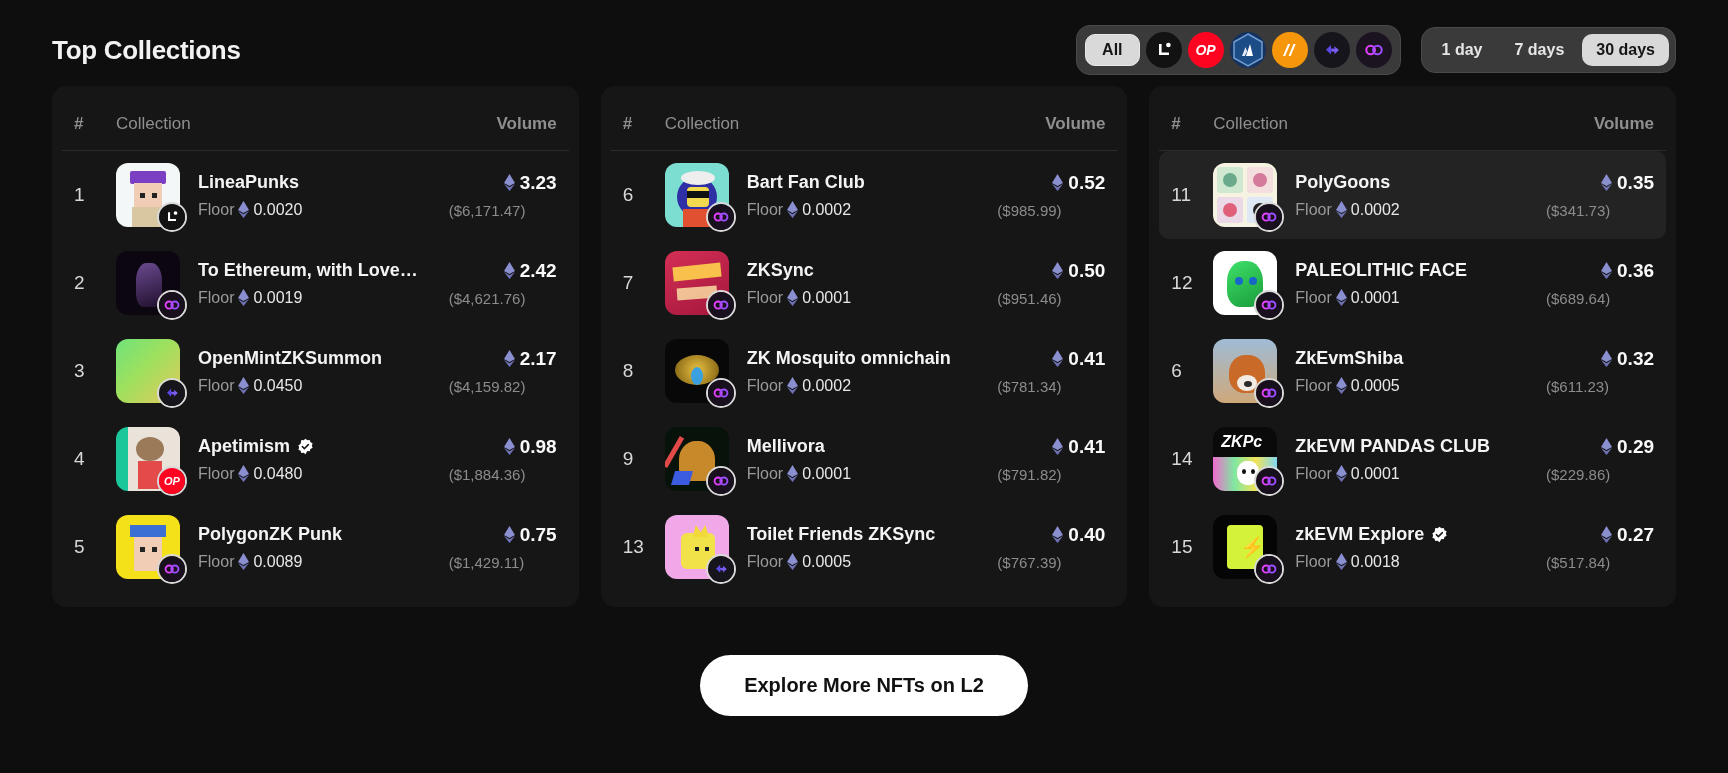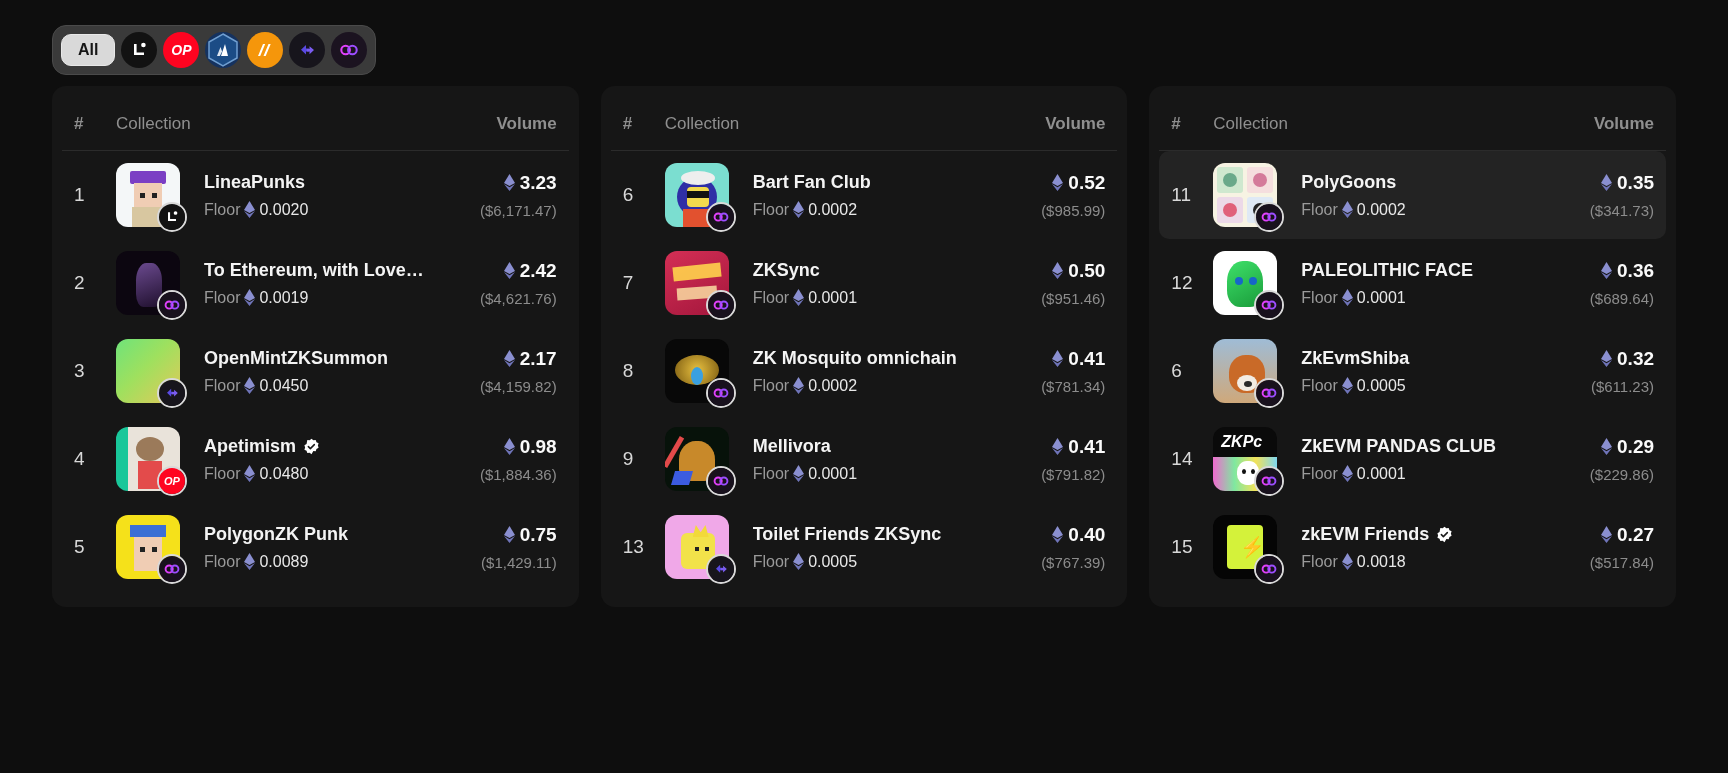--- a/index.html
+++ b/index.html
@@ -47,26 +47,26 @@
 
   .row { display: flex; align-items: center; padding: 8px 12px; border-radius: 10px; height: 88px; }
   .row.hovered { background: #232323; }
   .rank { width: 42px; font-size: 19px; color: #d8d8d8; font-weight: 500; }
   .thumb-wrap { position: relative; width: 64px; height: 64px; flex: 0 0 64px; }
   .thumb { width: 64px; height: 64px; border-radius: 12px; overflow: hidden; position: relative; }
   .badge-chain {
     position: absolute; right: -7px; bottom: -5px; width: 30px; height: 30px; border-radius: 50%;
     border: 2px solid #d9d9d9; display: flex; align-items: center; justify-content: center; overflow: hidden;
   }
-  .meta { flex: 1; padding-left: 24px; min-width: 0; }
+  .meta { flex: 1; padding-left: 18px; min-width: 0; }
   .cname { font-size: 18px; font-weight: 700; color: #f4f4f4; white-space: nowrap; overflow: hidden; text-overflow: ellipsis; display: flex; align-items: center; gap: 7px; }
   .verified { width: 17px; height: 17px; flex: 0 0 17px; }
   .floor { margin-top: 8px; font-size: 16px; color: #9a9a9a; display: flex; align-items: center; gap: 4px; }
   .floor .fv { color: #e8e8e8; font-weight: 500; }
-  .vols { text-align: right; min-width: 108px; }
+  .vols { min-width: 108px; }
   .vol-eth { font-size: 19px; font-weight: 700; color: #fafafa; display: flex; align-items: center; justify-content: flex-end; gap: 5px; }
   .vol-usd { margin-top: 8px; font-size: 15px; color: #8c8c8c; }
 
   .eth-glyph { display: inline-block; width: 11px; height: 17px; position: relative; }
 
   
   .t-bg { position: absolute; inset: 0; }
 
   
   .footer { display: flex; justify-content: center; margin-top: 48px; }
@@ -75,20 +75,21 @@
     padding: 19px 44px; border-radius: 999px; border: none; cursor: pointer;
     font-family: "Liberation Sans", sans-serif;
   }
 </style>
 </head>
 <body>
 
 <div class="page">
 
   <div class="header">
+    <div class="page-title">Top Collections</div>
 
     <div class="header-right">
 
       <div class="chain-filter">
         <div class="chip-all">All</div>
 
         <div class="chain-ico ico-linea">
           <svg width="20" height="20" viewBox="0 0 20 20">
               <path d="M5 4v11h10v-2.6H7.6V4z" fill="#fff"></path>
               <circle cx="14.4" cy="5" r="2.3" fill="#fff"></circle>
@@ -119,20 +120,25 @@
         </div>
 
         <div class="chain-ico ico-poly">
           <svg width="24" height="24" viewBox="0 0 24 24" fill="none">
             <circle cx="8.6" cy="12" r="4.3" stroke="#e040fb" stroke-width="2.1"></circle>
             <circle cx="15.4" cy="12" r="4.3" stroke="#9c4dff" stroke-width="2.1"></circle>
           </svg>
         </div>
       </div>
 
+      <div class="time-filter">
+        <div class="time-btn">1 day</div>
+        <div class="time-btn">7 days</div>
+        <div class="time-btn active">30 days</div>
+      </div>
     </div>
   </div>
 
   <div class="cards" id="cards">
       <div class="card">
         <div class="thead">
           <div class="th-num">#</div>
           <div class="th-col">Collection</div>
           <div class="th-vol">Volume</div>
         </div>
@@ -741,21 +747,21 @@
             <div class="badge-chain">
               <div style="position:absolute;inset:0;background:#18111d"></div>
               <svg width="20" height="20" viewBox="0 0 24 24" fill="none" style="position:relative">
                 <circle cx="8.6" cy="12" r="4.3" stroke="#e040fb" stroke-width="2.3"></circle>
                 <circle cx="15.4" cy="12" r="4.3" stroke="#9c4dff" stroke-width="2.3"></circle>
               </svg>
             </div>
           </div>
           <div class="meta">
             <div class="cname">
-              <span>zkEVM Friends</span>
+              <span>zkEVM Explore</span>
               <svg class="verified" viewBox="0 0 24 24">
                 <path d="M12 1l2.6 2.1 3.3-.4 1.1 3.2 3 1.6-1 3.2 1 3.2-3 1.6-1.1 3.2-3.3-.4L12 23l-2.6-2.1-3.3.4-1.1-3.2-3-1.6 1-3.2-1-3.2 3-1.6L6.1 2.7l3.3.4z" fill="#fff"></path>
                 <path d="M7.6 12.2l2.8 2.8 5.6-5.6" stroke="#1b1b1b" stroke-width="2.2" fill="none" stroke-linecap="round" stroke-linejoin="round"></path>
               </svg>
             </div>
             <div class="floor">
               <span>Floor</span>
               <svg class="eth-glyph" width="11" height="17" viewBox="0 0 11 17">
                 <path d="M5.5 0L0 8.9l5.5 3.2L11 8.9z" fill="#8a8fd0"></path>
                 <path d="M5.5 13.2L0 10l5.5 7 5.5-7z" fill="#6f74b8"></path>
@@ -770,13 +776,16 @@
                 <path d="M5.5 13.2L0 10l5.5 7 5.5-7z" fill="#6f74b8"></path>
               </svg>
               <span>0.27</span>
             </div>
             <div class="vol-usd">($517.84)</div>
           </div>
         </div>
       </div>
     </div>
 
+  <div class="footer">
+    <button class="explore-btn">Explore More NFTs on L2</button>
+  </div>
 </div>
 
 </body></html>

